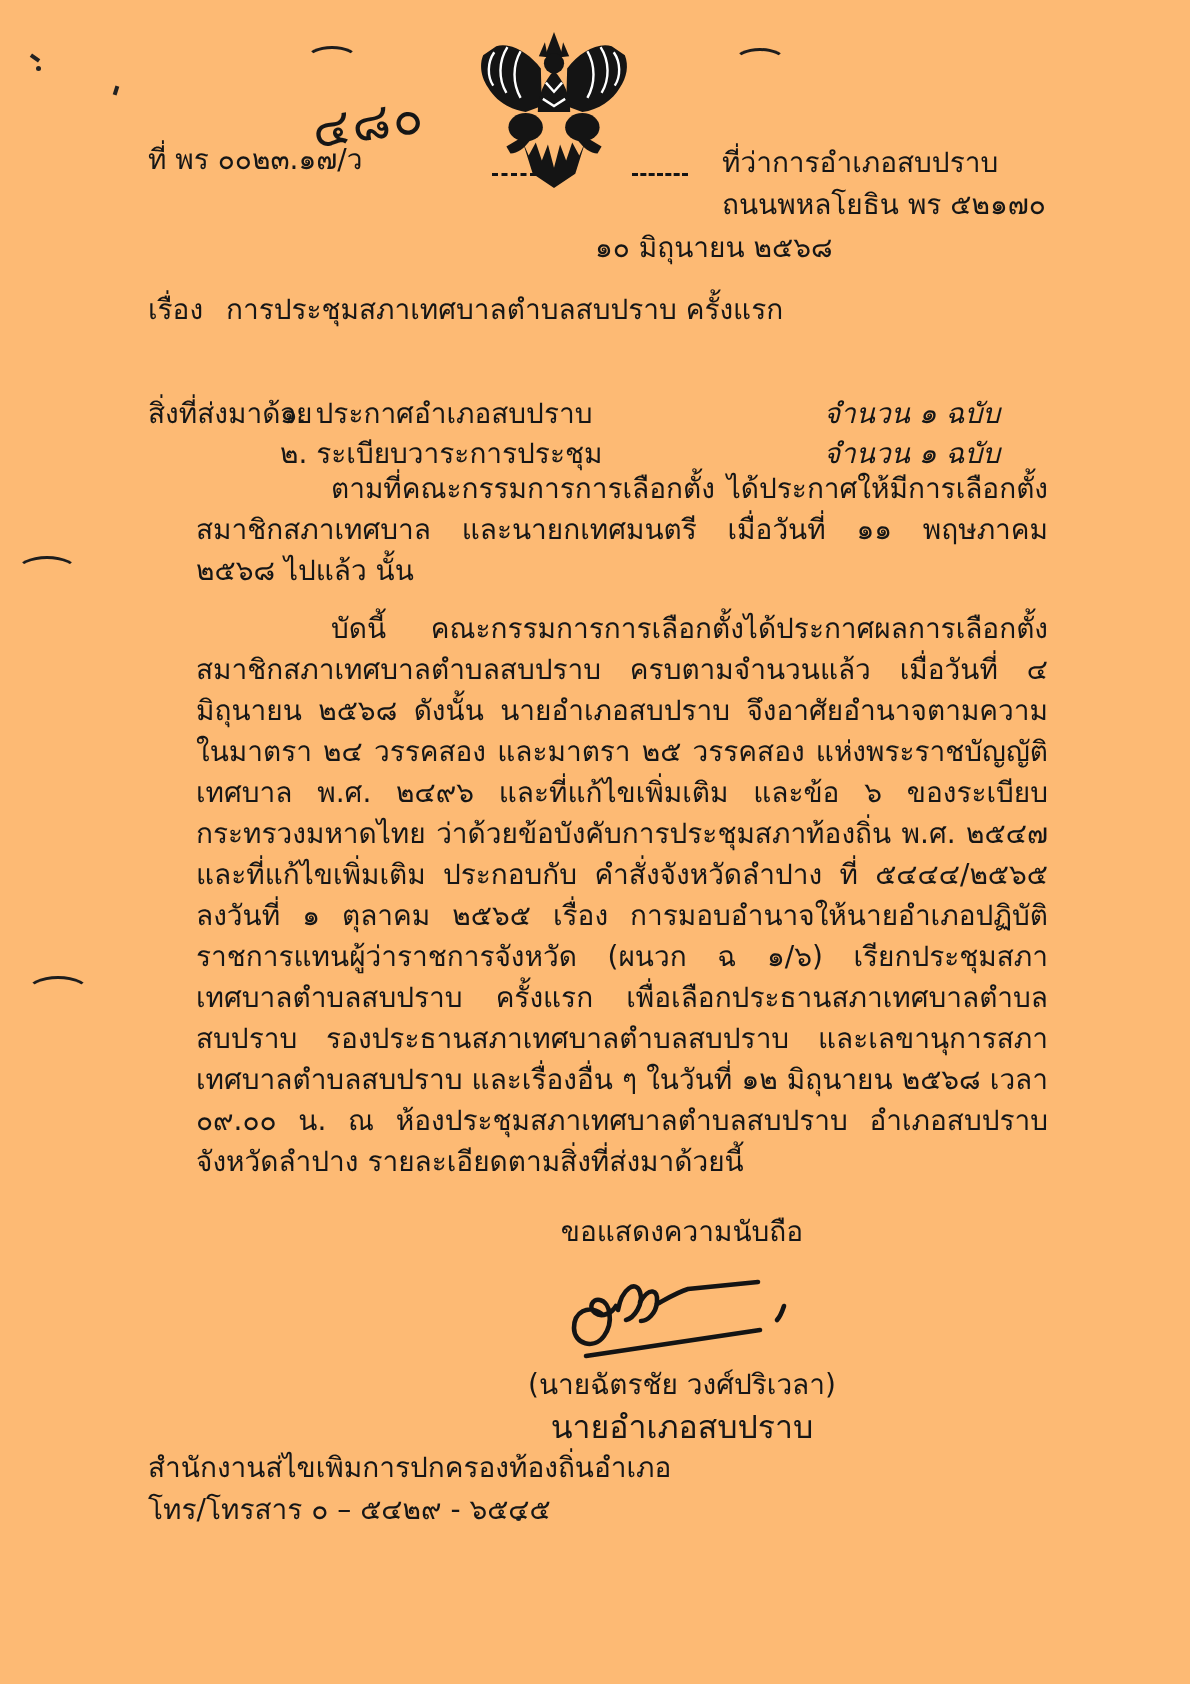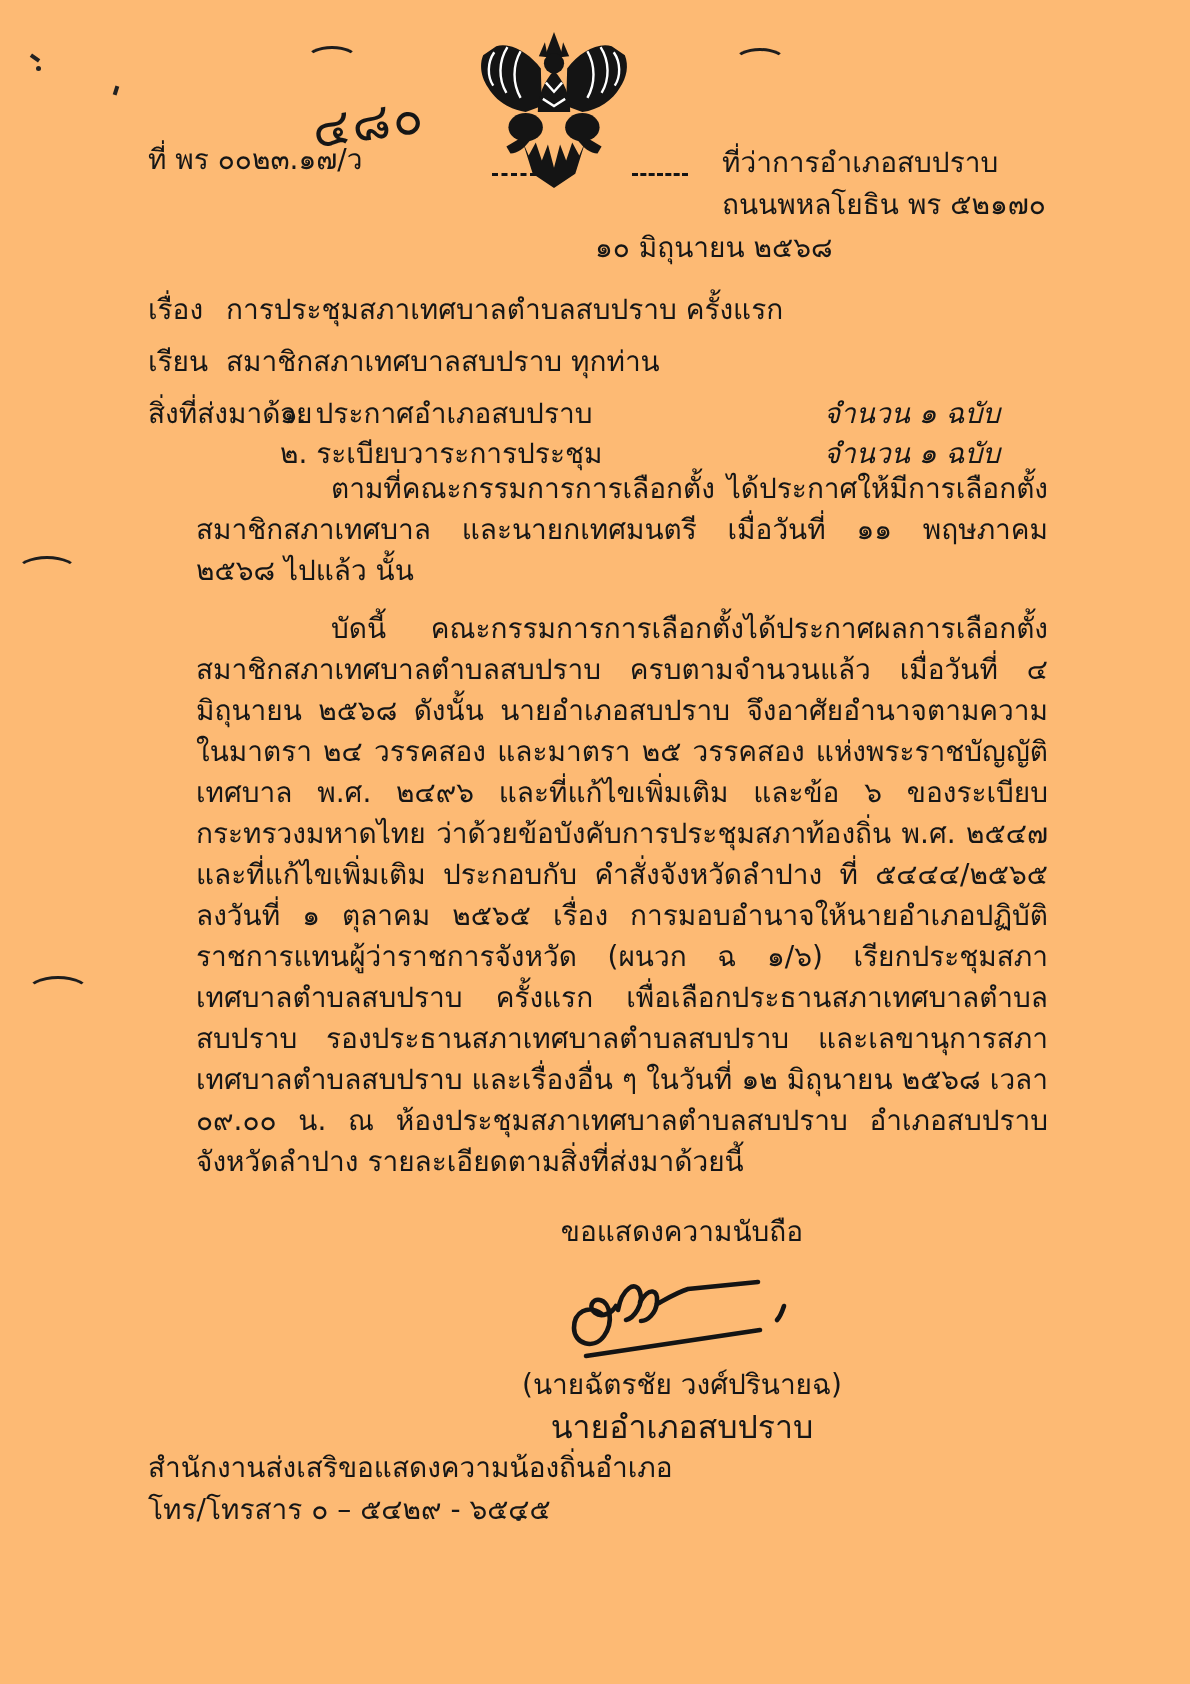--- a/index.html
+++ b/index.html
@@ -118,24 +118,20 @@
     <div>ที่ว่าการอำเภอสบปราบ</div>
     <div>ถนนพหลโยธิน พร ๕๒๑๗๐</div>
   </div>
 
   <div class="abs txt date-line">๑๐ มิถุนายน ๒๕๖๘</div>
 
   <div class="abs txt subject-row">
     <span class="label-cell">เรื่อง</span>
     <span>การประชุมสภาเทศบาลตำบลสบปราบ ครั้งแรก</span>
   </div>
-  <div class="abs txt to-row">
-    <span class="label-cell">เรียน</span>
-    <span>สมาชิกสภาเทศบาลสบปราบ ทุกท่าน</span>
-  </div>
 
   <div class="abs txt enc-row1">
     <span class="enc-label">สิ่งที่ส่งมาด้วย</span>
     <span class="enc-item">๑. ประกาศอำเภอสบปราบ</span>
     <span class="enc-count">จำนวน ๑ ฉบับ</span>
   </div>
   <div class="abs txt enc-row2">
     <span class="enc-label"></span>
     <span class="enc-item">๒. ระเบียบวาระการประชุม</span>
     <span class="enc-count">จำนวน ๑ ฉบับ</span>
@@ -150,26 +146,26 @@
       <svg class="signature-svg" width="240" height="104" viewBox="0 0 240 104" xmlns="http://www.w3.org/2000/svg">
         <g fill="none" stroke="#141414" stroke-width="4.6" stroke-linecap="round">
           <path d="M40,56 C26,46 12,54 12,70 C12,86 32,92 42,78 C52,64 48,44 38,42 C30,40 26,50 33,55 C40,60 50,55 54,48"></path>
           <path d="M56,52 C60,30 74,22 78,34 C82,46 72,60 64,62"></path>
           <path d="M78,44 C88,28 96,32 95,44 C94,56 85,63 79,63"></path>
           <path d="M95,46 C106,40 116,34 126,31 L196,24"></path>
           <path d="M24,98 L198,72"></path>
           <path d="M222,48 C220,54 218,59 215,62"></path>
         </g>
       </svg>
-      <div class="signer-name">(นายฉัตรชัย  วงศ์ปรินายฉ)</div>
+      <div class="signer-name">(นายฉัตรชัย  วงศ์ปริเวลา)</div>
       <div class="signer-title">นายอำเภอสบปราบ</div>
     </div>
   </div>
 
-  <div class="abs txt footer-office">สำนักงานส่งเสริขอแสดงความน้องถิ่นอำเภอ</div>
+  <div class="abs txt footer-office">สำนักงานส่ไขเพิมการปกครองท้องถิ่นอำเภอ</div>
   <div class="abs txt footer-phone">โทร/โทรสาร  ๐ – ๕๔๒๙ - ๖๕๔๕</div>
 
   <div class="arc" style="left:306px;top:46px;width:46px;height:20px;"></div>
   <div class="arc" style="left:734px;top:48px;width:46px;height:20px;"></div>
   <div class="arc" style="left:16px;top:556px;width:56px;height:24px;"></div>
   <div class="arc" style="left:26px;top:976px;width:58px;height:26px;"></div>
   <div class="speck" style="left:30px;top:56px;width:10px;height:4px;transform:rotate(35deg);"></div>
   <div class="speck" style="left:36px;top:66px;width:5px;height:5px;border-radius:50%;"></div>
   <div class="speck" style="left:114px;top:86px;width:4px;height:9px;transform:rotate(18deg);"></div>
   <div class="speck" style="left:516px;top:1516px;width:5px;height:5px;border-radius:50%;"></div>

